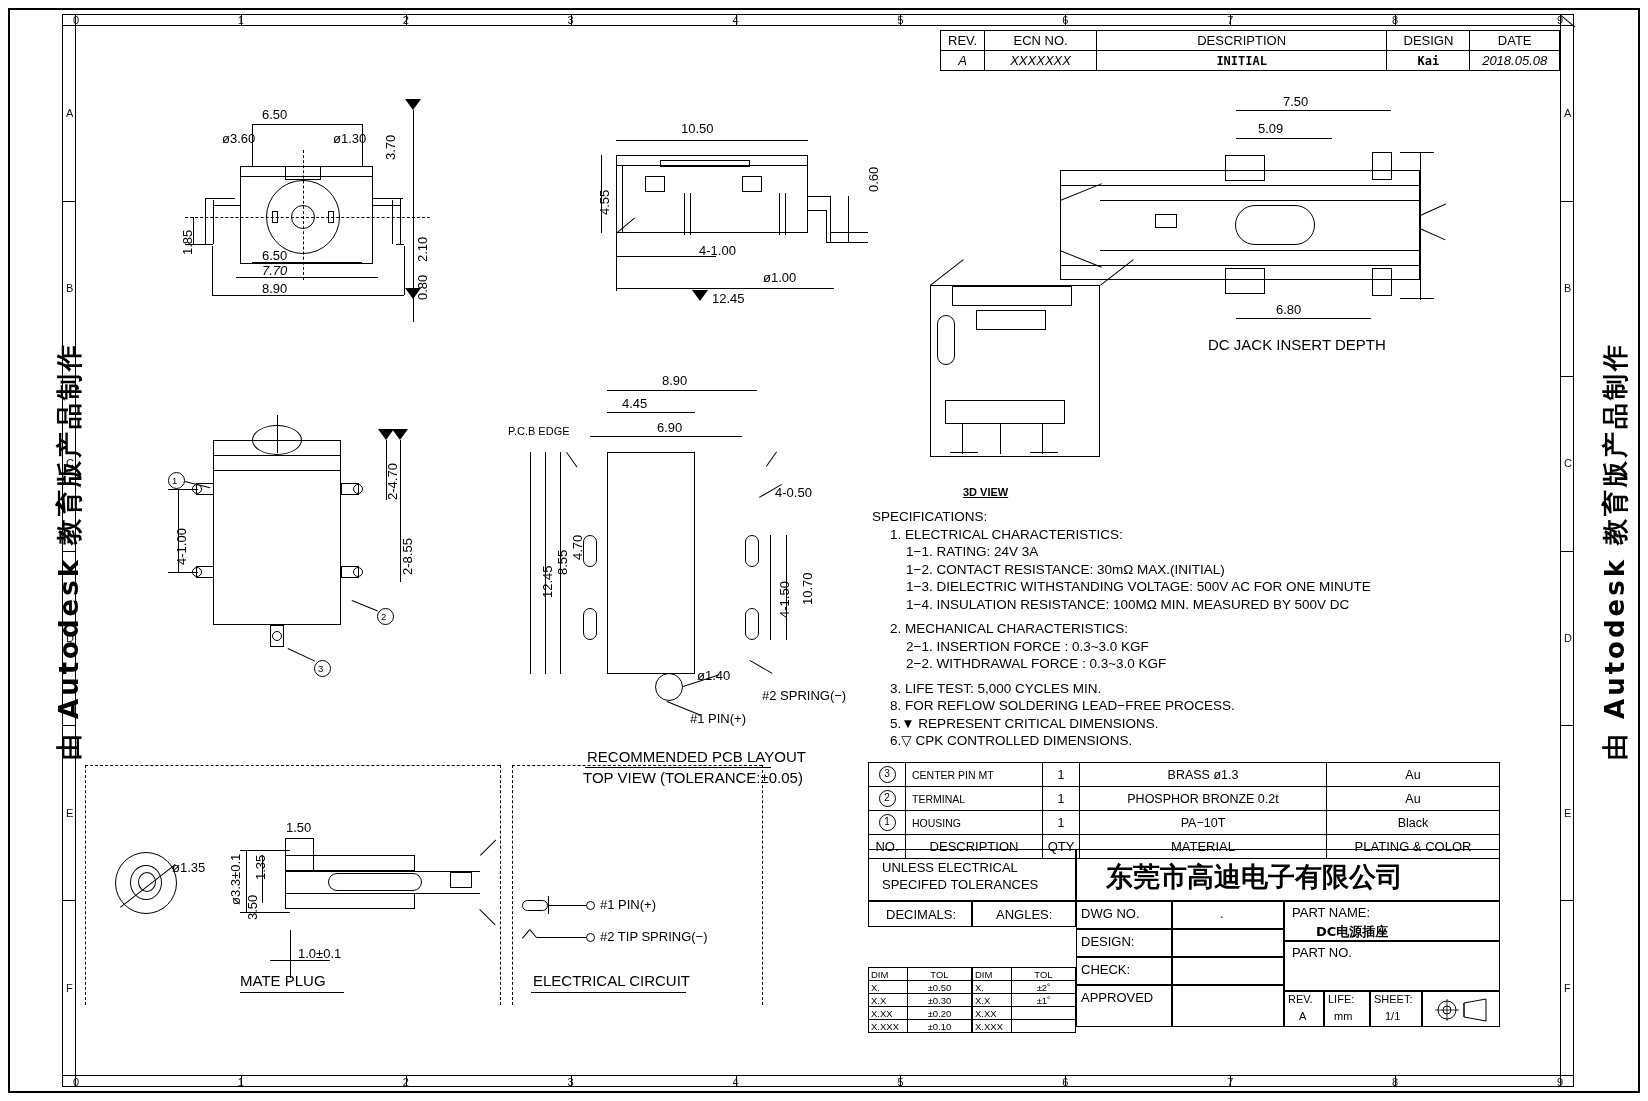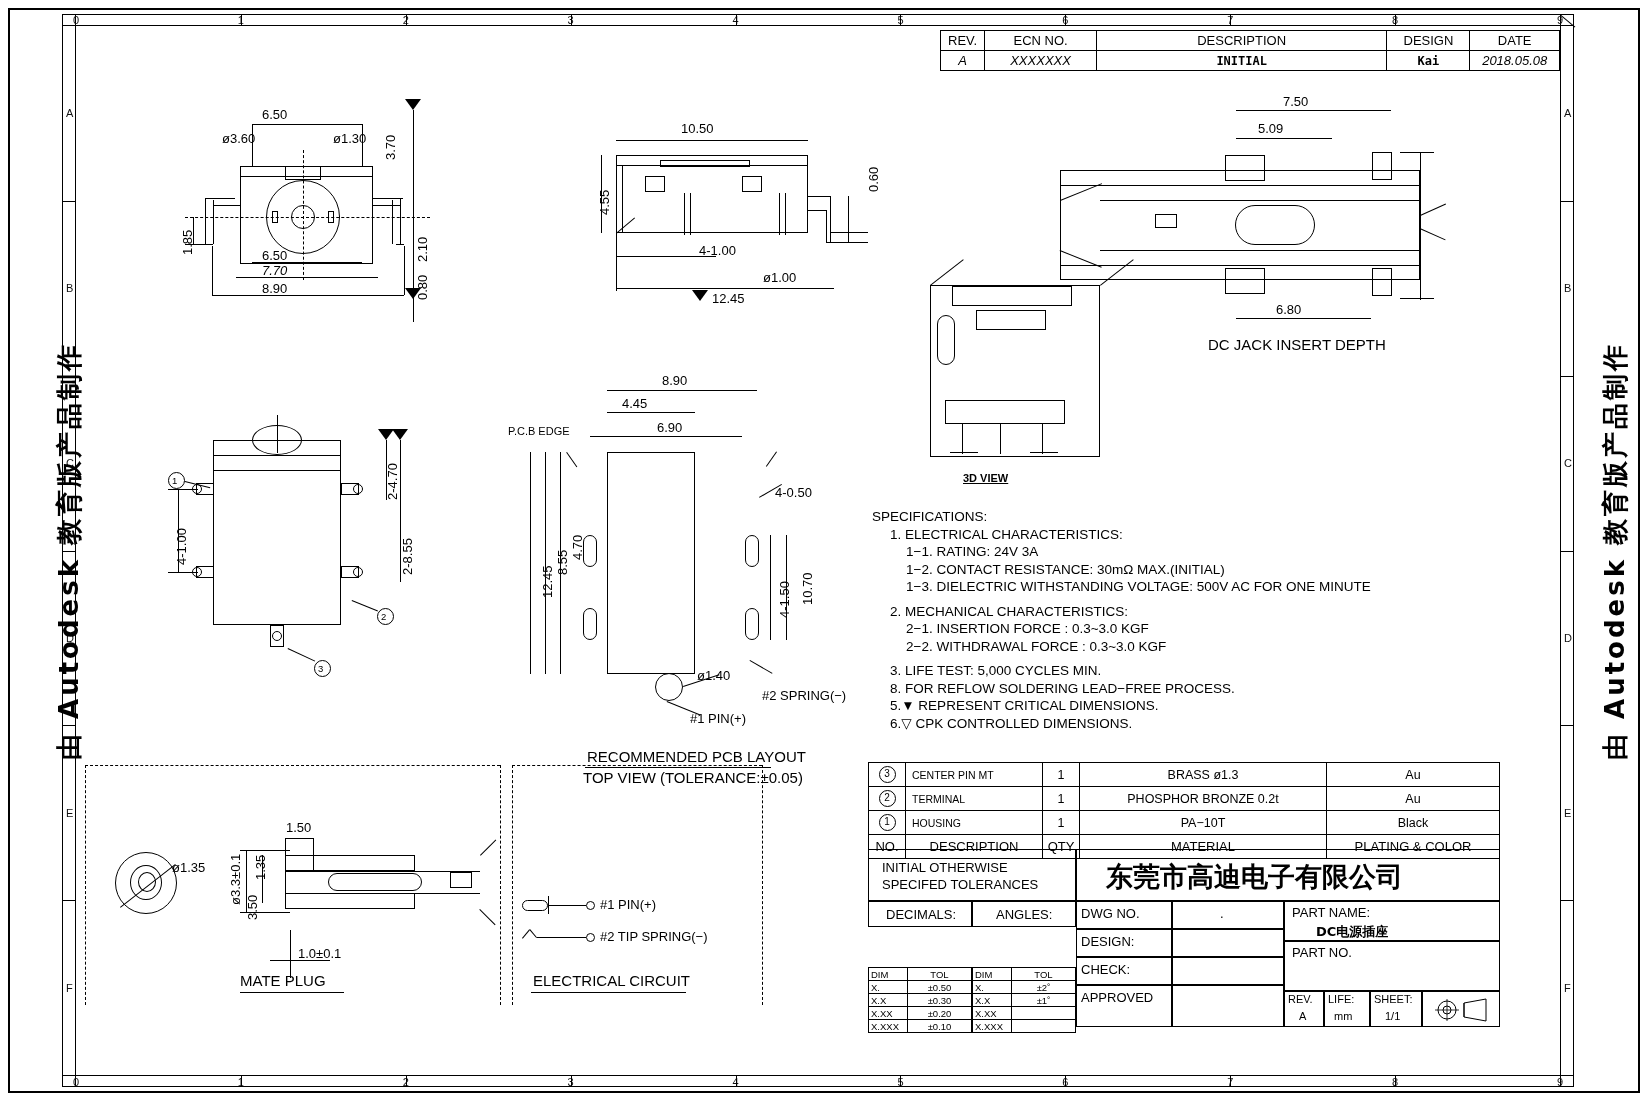--- a/index.html
+++ b/index.html
@@ -20,21 +20,21 @@
   .wm{position:absolute;font-size:26px;font-weight:bold;letter-spacing:3px;color:#000;
       white-space:nowrap;transform-origin:0 0;font-family:"DejaVu Sans",sans-serif;}
   .wm-l{left:52px;top:760px;transform:rotate(-90deg);}
   .wm-r{left:1598px;top:760px;transform:rotate(-90deg);}
   
   .t{position:absolute;font-size:13px;color:#000;white-space:nowrap;font-family:"Liberation Sans",sans-serif;}
   .t.sm{font-size:11px;}
   .t.xs{font-size:9.5px;}
   .t.lg{font-size:15px;}
   .rot{transform-origin:0 0;transform:rotate(-90deg);}
-  .ul{text-decoration:underline;}
+  .ul{text-decoration:underline;margin-top:14px;}
   .bold{font-weight:bold;}
   
   .ln{position:absolute;background:#000;}
   .lnh{height:1px;}
   .lnv{width:1px;}
   .dash-h{position:absolute;height:0;border-top:1px dashed #000;}
   .dash-v{position:absolute;width:0;border-left:1px dashed #000;}
   .dc-h{position:absolute;height:0;border-top:1px solid #000;}
   .box{position:absolute;border:1px solid #000;box-sizing:border-box;}
   .circ{position:absolute;border:1px solid #000;border-radius:50%;box-sizing:border-box;}
@@ -448,20 +448,21 @@
     <div class="ln lnh" style="left:531px;top:992px;width:155px;"></div>
   </div>
 
   <div id="specs">
     <div>SPECIFICATIONS:</div>
     <div id="spec-lines">
         <div class="l1">1. ELECTRICAL CHARACTERISTICS:</div>
         <div class="l2">1−1. RATING: 24V 3A</div>
         <div class="l2">1−2. CONTACT RESISTANCE: 30mΩ MAX.(INITIAL)</div>
         <div class="l2">1−3. DIELECTRIC WITHSTANDING VOLTAGE: 500V AC FOR ONE MINUTE</div>
+        <div class="l2">1−4. INSULATION RESISTANCE: 100MΩ MIN. MEASURED BY 500V DC</div>
         <div class="gap"></div>
         <div class="l1">2. MECHANICAL CHARACTERISTICS:</div>
         <div class="l2">2−1. INSERTION FORCE : 0.3~3.0 KGF</div>
         <div class="l2">2−2. WITHDRAWAL FORCE : 0.3~3.0 KGF</div>
         <div class="gap"></div>
         <div class="l1">3. LIFE TEST: 5,000 CYCLES MIN.</div>
         <div class="l1">8. FOR REFLOW SOLDERING LEAD−FREE PROCESS.</div>
         <div class="l1">5.▼ REPRESENT CRITICAL DIMENSIONS.</div>
         <div class="l1">6.▽ CPK CONTROLLED DIMENSIONS.</div>
       </div>
@@ -498,21 +499,21 @@
       <td class="qty">QTY</td>
       <td class="mat">MATERIAL</td>
       <td class="plate">PLATING &amp; COLOR</td>
     </tr>
   </tbody>
     </table>
 
   <div id="titleblock">
 
     <div class="tb" style="left:0;top:0;width:208px;height:52px;"></div>
-    <div class="tbtxt" style="left:14px;top:11px;">INITIAL OTHERWISE</div>
+    <div class="tbtxt" style="left:14px;top:11px;">UNLESS ELECTRICAL</div>
     <div class="tbtxt" style="left:14px;top:28px;">SPECIFED TOLERANCES</div>
     <div class="tb" style="left:208px;top:0;width:424px;height:52px;"></div>
     <div class="company" style="left:238px;top:10px;">东莞市高迪电子有限公司</div>
 
     <div class="tb" style="left:0;top:52px;width:104px;height:26px;"></div>
     <div class="tbtxt" style="left:18px;top:58px;">DECIMALS:</div>
     <div class="tb" style="left:104px;top:52px;width:104px;height:26px;"></div>
     <div class="tbtxt" style="left:128px;top:58px;">ANGLES:</div>
     <table class="toltbl" style="left:0;top:78px;width:104px;">
       <tbody>

